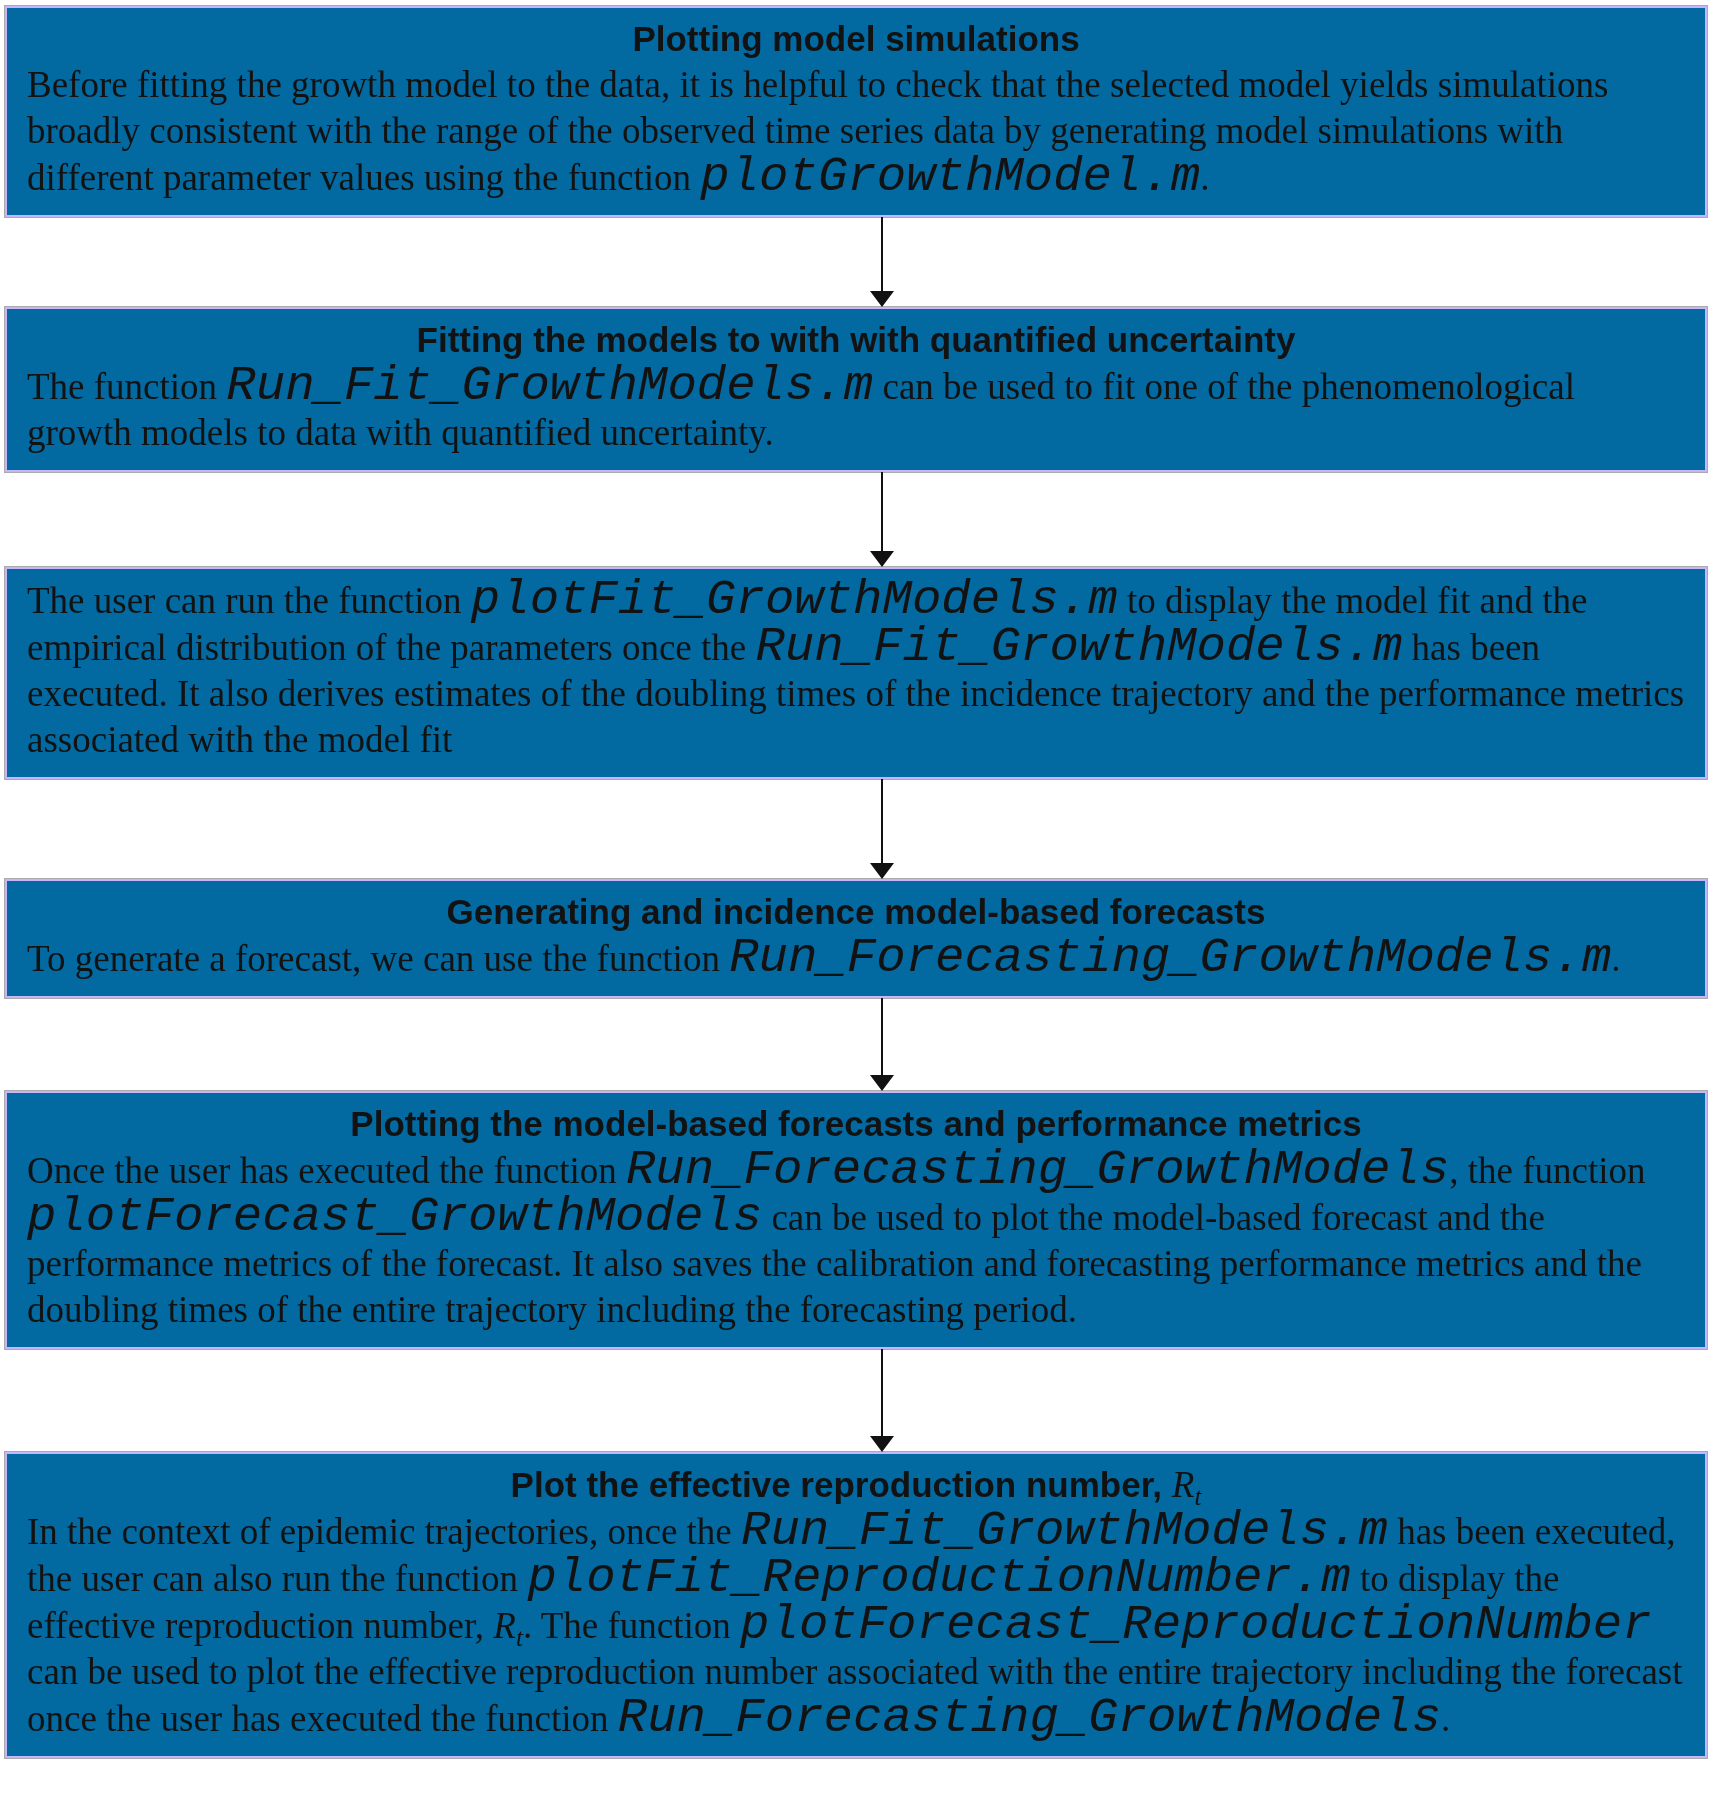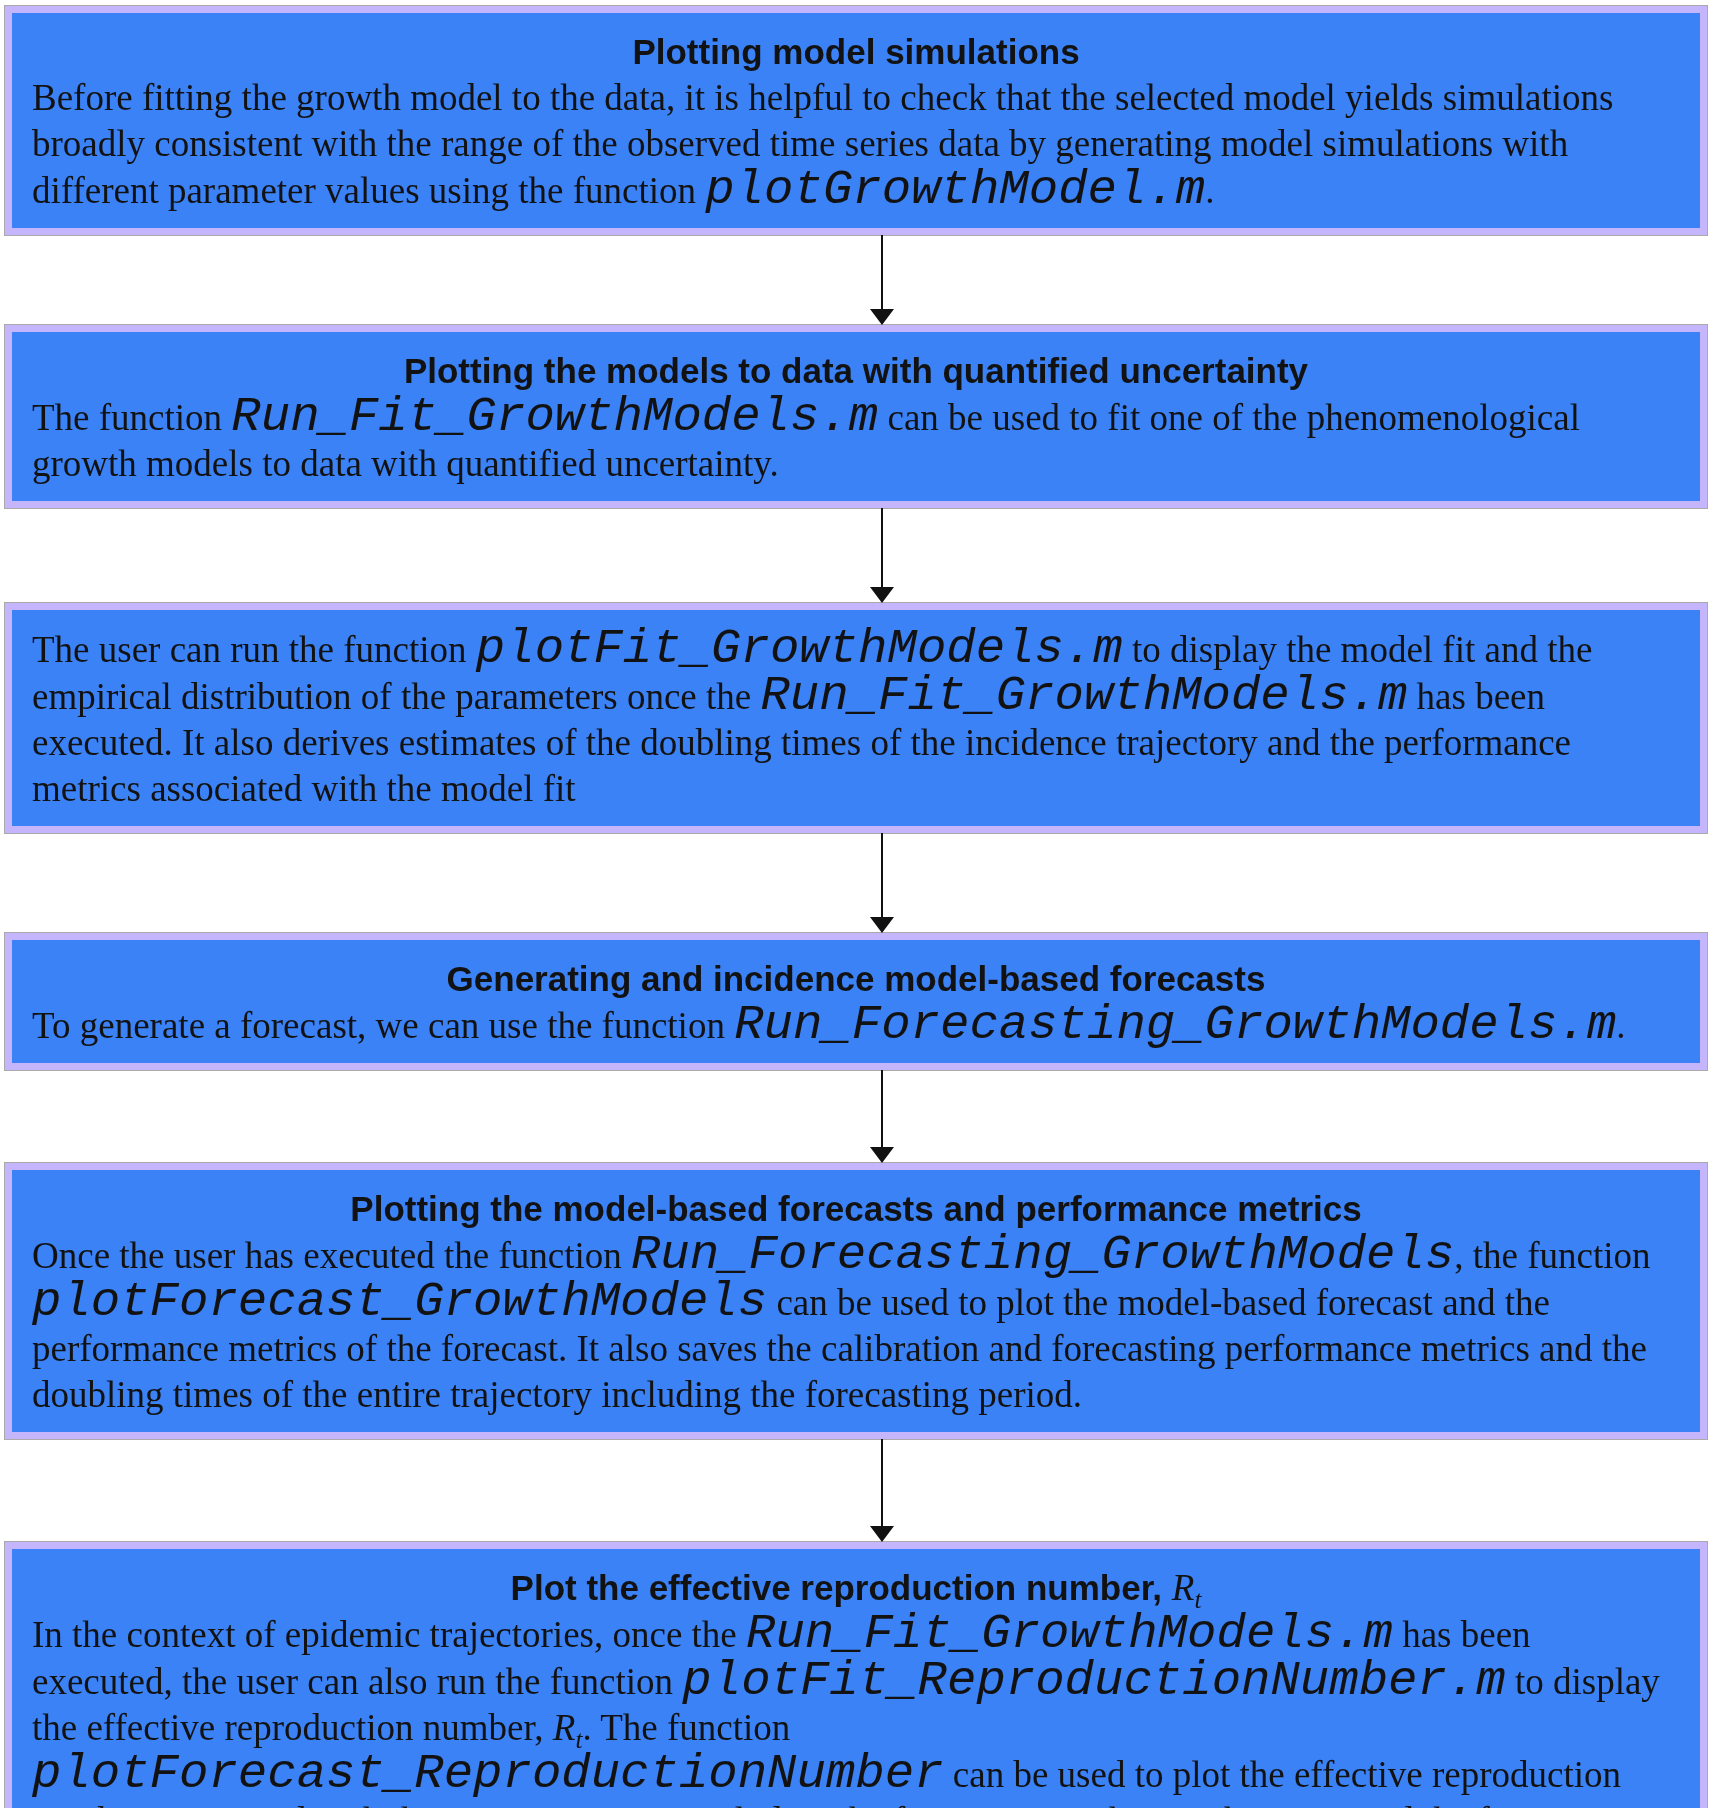--- a/index.html
+++ b/index.html
@@ -9,23 +9,23 @@
     width: 1722px;
   }
   .page {
     position: relative;
     width: 1712px;
     padding: 6px 5px 10px 5px;
     box-sizing: border-box;
     margin: 0;
   }
   .flow-box {
-    border: 7px solid #c4b5fd;
-    background: #3b82f6;
-    padding: 16px 20px 14px 20px;
+    border: 2px solid #c4b5fd;
+    background: #0369a1;
+    padding: 8px 20px 14px 20px;
     box-shadow: 0 0 0 1px #aaaaaa;
   }
   .box-title {
     font-family: "Liberation Sans", sans-serif;
     font-weight: bold;
     font-size: 35px;
     line-height: 46px;
     text-align: center;
     color: #121212;
   }
@@ -87,21 +87,21 @@
     <div class="box-title">Plotting model simulations</div>
     <div class="box-body">Before fitting the growth model to the data, it is helpful to check that the selected model yields simulations broadly consistent with the range of the observed time series data by generating model simulations with different parameter values using the function <span class="code">plotGrowthModel.m</span>.</div>
   </div>
 
   <div class="arrow" style="height:90px">
     <span class="arrow-line"></span>
     <span class="arrow-head"></span>
   </div>
 
   <div class="flow-box">
-    <div class="box-title">Plotting the models to data with quantified uncertainty</div>
+    <div class="box-title">Fitting the models to with with quantified uncertainty</div>
     <div class="box-body">The function <span class="code">Run_Fit_GrowthModels.m</span> can be used to fit one of the phenomenological growth models to data with quantified uncertainty.</div>
   </div>
 
   <div class="arrow" style="height:95px">
     <span class="arrow-line"></span>
     <span class="arrow-head"></span>
   </div>
 
   <div class="flow-box">
     <div class="box-body">The user can run the function <span class="code">plotFit_GrowthModels.m</span> to display the model fit and the empirical distribution of the parameters once the <span class="code">Run_Fit_GrowthModels.m</span> has been executed. It also derives estimates of the doubling times of the incidence trajectory and the performance metrics associated with the model fit</div>

